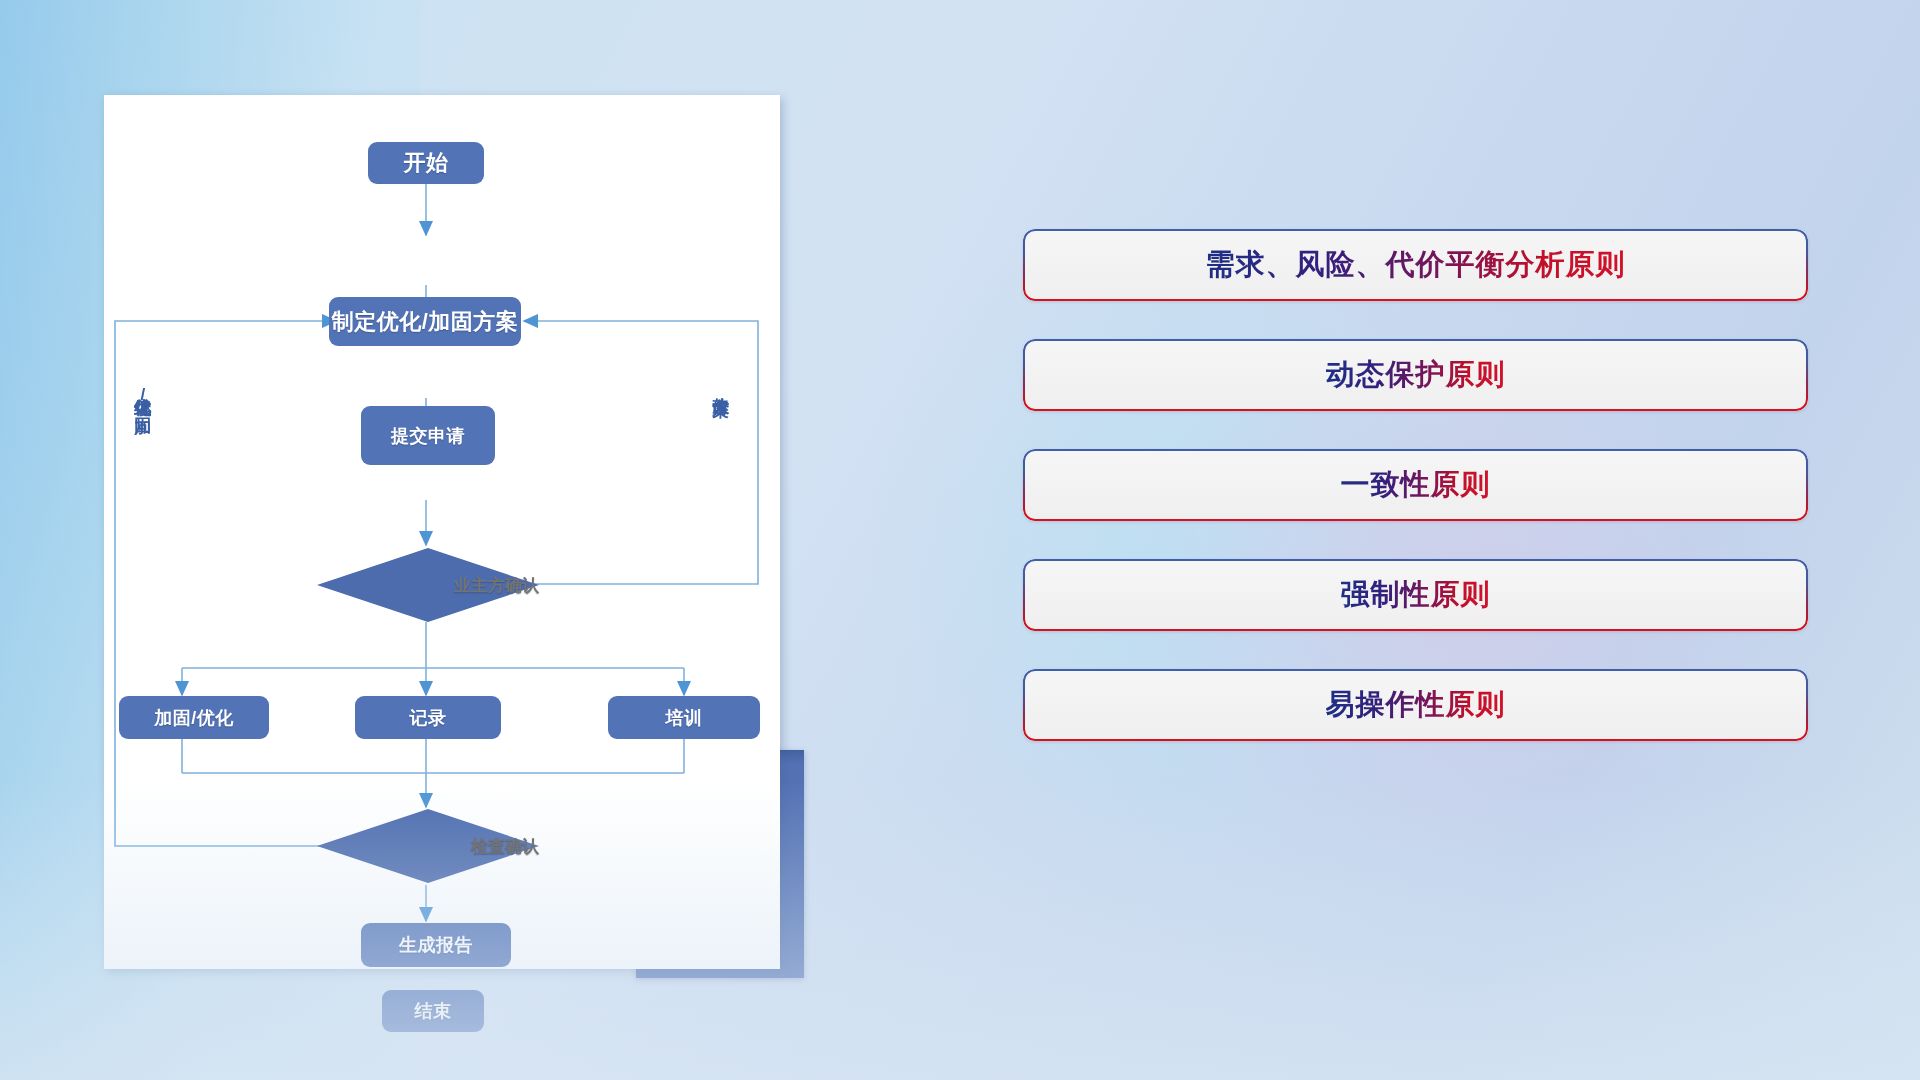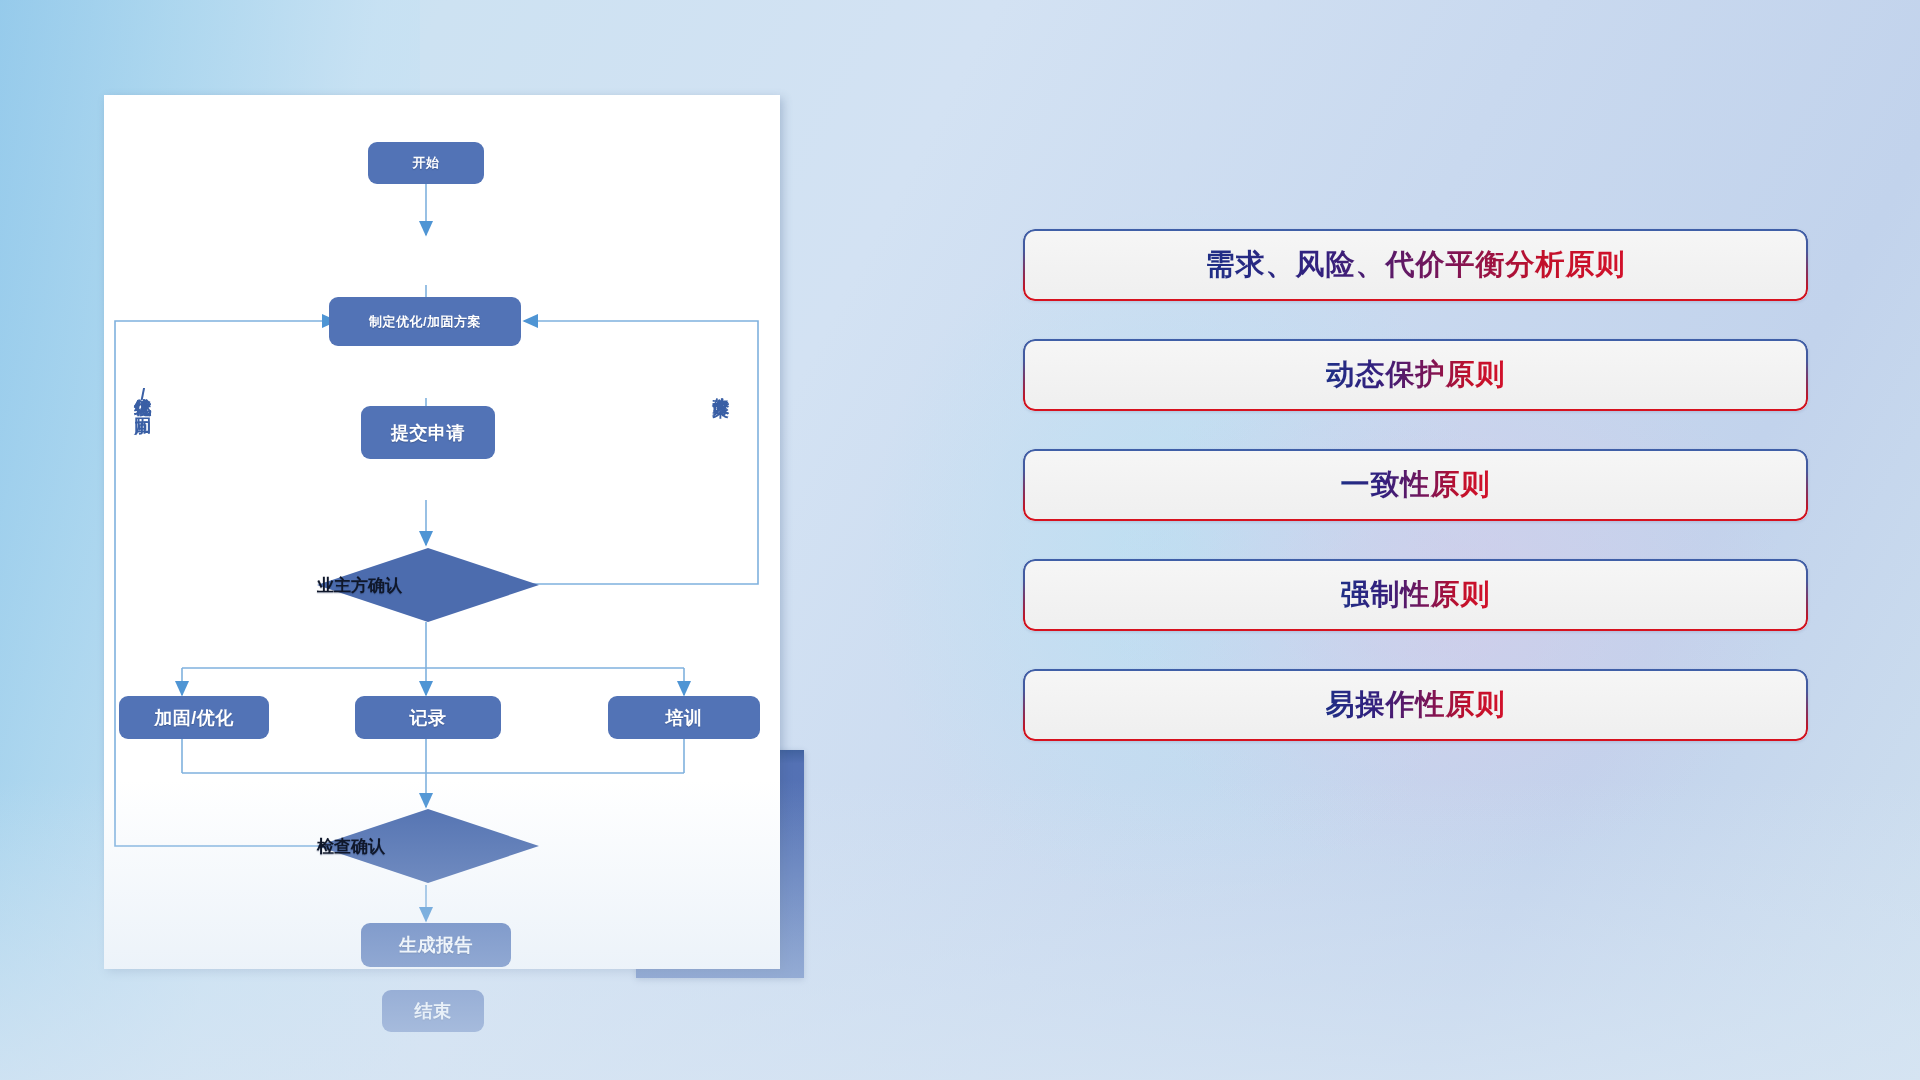--- a/index.html
+++ b/index.html
@@ -58,32 +58,32 @@
   }
   .conn-svg{ position:absolute; left:0; top:0; width:676px; height:874px; }
 
   .node{
     position:absolute;
     box-sizing:border-box;
     background:#5273b6;
     border-radius:9px;
     color:#ffffff;
     display:flex; align-items:center; justify-content:center;
-    font-size:13px;
+    font-size:22px;
     font-weight:bold;
     letter-spacing:.5px;
     white-space:nowrap;
     text-shadow:0 1px 1px rgba(30,45,85,.35);
   }
   .node.small{ font-size:18px; }
 
   .diamond{
     position:absolute;
-    display:flex; align-items:center; justify-content:flex-start;
-    color:#0f172a;
+    display:flex; align-items:center; justify-content:flex-end;
+    color:#737373;
     font-size:17px;
     font-weight:bold;
     white-space:nowrap;
   }
   .diamond .dshape{
     position:absolute; inset:0;
     background:#4c6cae;
     clip-path: polygon(50% 0%, 100% 50%, 50% 100%, 0% 50%);
   }
   .diamond span{ position:relative; z-index:2; text-shadow:0 1px 1px rgba(30,45,85,.35); }
@@ -215,21 +215,21 @@
 
       <div class="node" style="left:264px; top:47px; width:116px; height:42px;">
         <span>开始</span>
       </div>
 
 
       <div class="node" style="left:225px; top:202px; width:192px; height:49px;">
         <span>制定优化/加固方案</span>
       </div>
 
-      <div class="node small" style="left:257px; top:311px; width:134px; height:53px;">
+      <div class="node small" style="left:257px; top:311px; width:134px; height:59px;">
         <span>提交申请</span>
       </div>
 
       <div class="diamond" style="left:213px; top:453px; width:222px; height:74px;">
         <div class="dshape"></div>
         <span>业主方确认</span>
       </div>
 
       <div class="node small" style="left:15px; top:601px; width:150px; height:43px;">
         <span>加固/优化</span>

